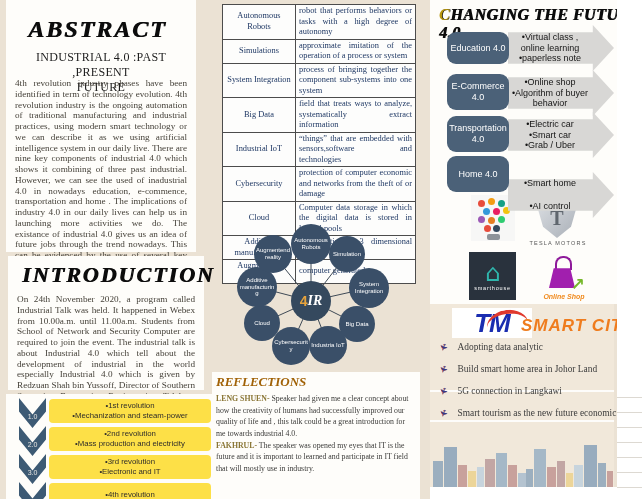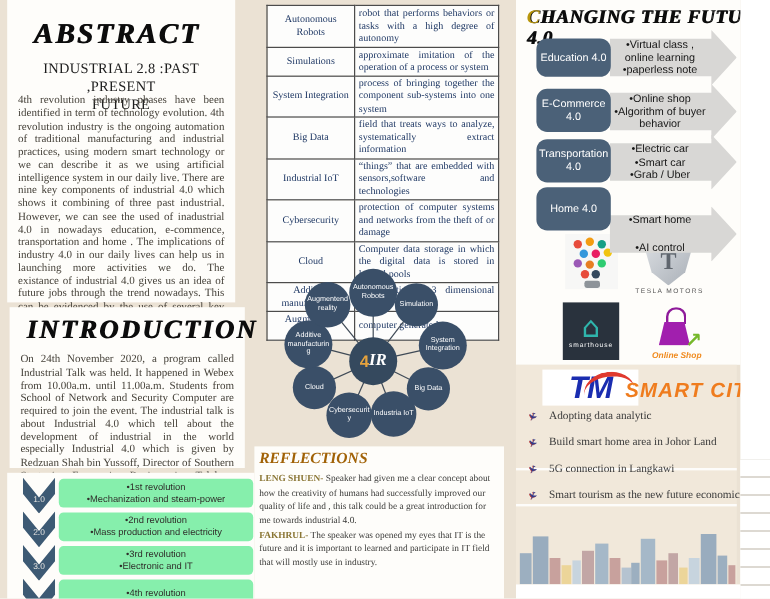--- a/index.html
+++ b/index.html
@@ -33,21 +33,21 @@
 
   
   .refl p{margin:0;color:#3a3a38;font-size:7.8px;line-height:1.5;}
   .refl .nm{color:#8a7635;font-weight:bold;}
 
   
   .chev{position:absolute;left:13px;width:27px;height:30px;background:#3d5a74;
         clip-path:polygon(0 0,50% 55%,100% 0,100% 45%,50% 100%,0 45%);
         display:flex;align-items:center;justify-content:center;z-index:2;}
   .chev span{color:#e8e6e2;font-family:"Liberation Sans",sans-serif;font-size:7px;margin-top:6px;}
-  .rev-bar{position:absolute;left:43px;width:162px;height:24px;background:#86efac;
+  .rev-bar{position:absolute;left:43px;width:162px;height:24px;background:#fde047;
         border-radius:4px;display:flex;flex-direction:column;justify-content:center;
         text-align:center;font-family:"Liberation Sans",sans-serif;font-size:7.8px;
         color:#2f2d2a;line-height:1.3;}
 
   
   .f-rect{position:absolute;left:447px;width:62px;background:#4b6178;border-radius:9px;
         color:#fff;font-family:"Liberation Sans",sans-serif;font-size:9px;line-height:1.2;
         display:flex;align-items:center;justify-content:center;text-align:center;z-index:3;padding:2px;box-sizing:border-box;}
   .f-arrow{position:absolute;left:508px;width:106px;background:#d8d7d5;
         clip-path:polygon(0 16%,80% 16%,80% 0,100% 50%,80% 100%,80% 84%,0 84%);z-index:2;}
@@ -87,21 +87,21 @@
   .faint-line{position:absolute;height:1.5px;background:rgba(255,255,255,0.85);}
 </style>
 </head>
 <body>
 
 <div class="page">
 
   <div class="white-box" style="left:6px;top:0;width:190px;height:252px;">
     <div class="fancy" style="position:absolute;left:22px;top:16px;font-size:24px;">ABSTRACT</div>
     <div style="position:absolute;left:0;top:50px;width:100%;text-align:center;font-size:12px;color:#1d1d1d;letter-spacing:0.3px;">
-      <div>INDUSTRIAL 2.8 :PAST ,PRESENT</div>
+      <div>INDUSTRIAL 4.0 :PAST ,PRESENT</div>
       <div>FUTURE</div>
     </div>
     <div class="body-text" style="position:absolute;left:9px;top:78px;width:172px;">4th revolution industry phases have been identified in term of technology evolution. 4th revolution industry is the ongoing automation of traditional manufacturing and industrial practices, using modern smart technology or we can describe it as we using artificial intelligence system in our daily live. There are nine key components of industrial 4.0 which shows it combining of three past industrial. However, we can see the used of inadustrial 4.0 in nowadays education, e-commence, transportation and home . The implications of industry 4.0 in our daily lives can help us in launching more activities we do. The existance of industrial 4.0 gives us an idea of future jobs through the trend nowadays. This can be evidenced by the use of several key components of industrial 4.0 by the company nowadays.</div>
   </div>
 
   <div class="white-box" style="left:8px;top:256px;width:196px;height:134px;">
     <div class="fancy" style="position:absolute;left:14px;top:6px;font-size:22px;">INTRODUCTION</div>
     <div class="body-text" style="position:absolute;left:9px;top:38px;width:178px;">On 24th November 2020, a program called Industrial Talk was held. It happened in Webex from 10.00a.m. until 11.00a.m. Students from School of Network and Security Computer are required to join the event. The industrial talk is about Industrial 4.0 which tell about the development of industrial in the world especially Industrial 4.0 which is given by Redzuan Shah bin Yussoff, Director of Southern Strategic Economic Region in Telekom Malaysia.</div>
   </div>
 
@@ -153,21 +153,21 @@
     <tr>
       <td class="term">Big Data</td>
       <td class="def">field that treats ways to analyze, systematically extract information</td>
     </tr>
     <tr>
       <td class="term">Industrial IoT</td>
       <td class="def">“things” that are embedded with sensors,software and technologies</td>
     </tr>
     <tr style="height:32px;">
       <td class="term">Cybersecurity</td>
-      <td class="def" style="vertical-align:top;">protection of computer systems and networks from the theft of or damage</td>
+      <td class="def" style="vertical-align:top;">protection of computer economic and networks from the theft of or damage</td>
     </tr>
     <tr style="height:30px;">
       <td class="term">Cloud</td>
       <td class="def" style="vertical-align:top;">Computer data storage in which the digital data is stored in logical pools</td>
     </tr>
     <tr>
       <td class="term">Additive manufacturing</td>
       <td class="def">3D printing , 3 dimensional object</td>
     </tr>
     <tr>

